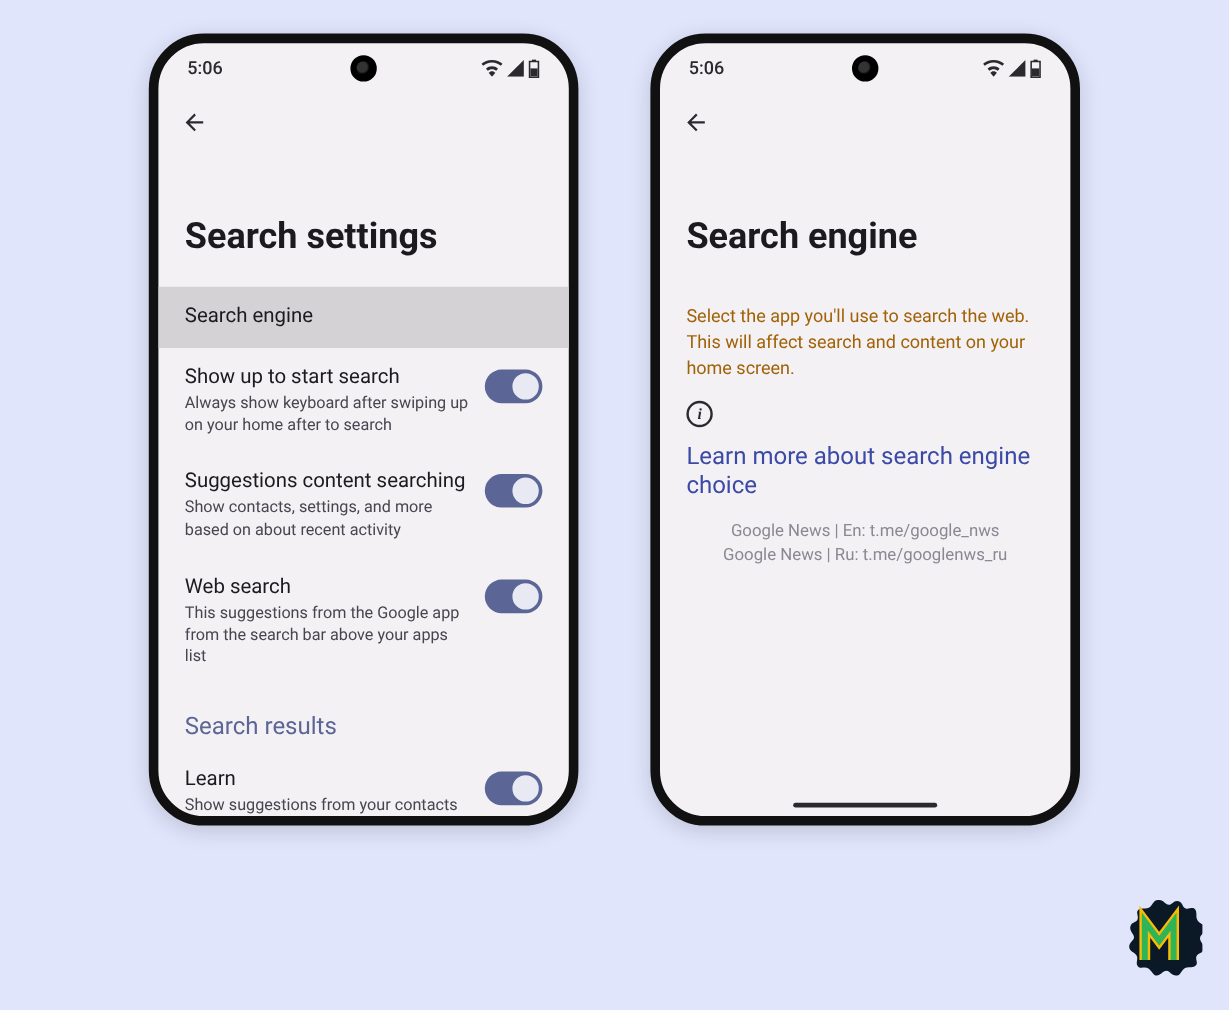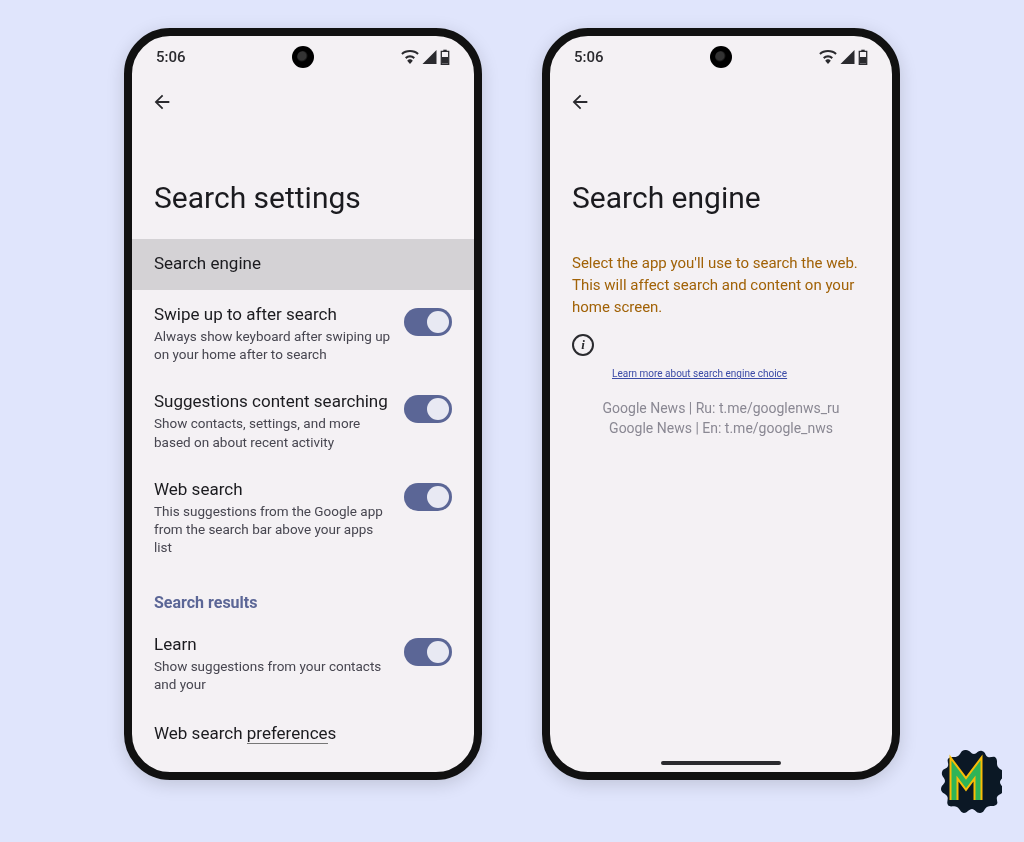--- a/index.html
+++ b/index.html
@@ -9,44 +9,44 @@
     --ink:#1b1b1f;
     --sub:#474650;
     --accent:#5b6696;
     --highlight:#d4d2d5;
     --link:#3a4aa6;
   }
   *{box-sizing:border-box;font-family:Roboto,Arial,Helvetica,sans-serif;}
   body{margin:0;background:var(--bg);width:1024px;height:842px;overflow:hidden;position:relative;}
   .stage{display:flex;gap:60px;justify-content:center;align-items:flex-start;padding-top:28px;}
   .phone{
-    width:358px;height:752px;border:8px solid var(--phone-border);border-radius:46px;
+    width:358px;height:660px;border:8px solid var(--phone-border);border-radius:46px;
     background:var(--screen);position:relative;overflow:hidden;box-shadow:0 4px 18px rgba(0,0,0,.15);
   }
   .statusbar{display:flex;align-items:center;justify-content:space-between;height:42px;padding:0 24px;color:#2a2a2e;font-size:15px;}
   .sb-left{font-weight:500;}
   .sb-right{display:flex;align-items:center;gap:3px;}
   .camera{position:absolute;top:10px;left:50%;transform:translateX(-50%);width:22px;height:22px;border-radius:50%;background:#000;}
   .camera::after{content:"";position:absolute;inset:5px;border-radius:50%;background:radial-gradient(circle at 40% 40%,#333 0 40%,#000 60%);}
   .topbar{padding:6px 12px 20px;}
   .back{width:36px;height:36px;display:flex;align-items:center;justify-content:center;border-radius:50%;}
-  .page-title{font-size:30px;font-weight:400;color:var(--ink);padding:40px 22px 24px;}
+  .page-title{font-size:30px;font-weight:700;color:var(--ink);padding:40px 22px 24px;}
   .list{display:flex;flex-direction:column;}
   .row{padding:14px 22px;display:flex;align-items:flex-start;justify-content:space-between;gap:12px;}
   .row.highlight{background:var(--highlight);}
   .row .txt{flex:1;}
   .row .title{font-size:17px;color:var(--ink);margin-bottom:3px;}
   .row .desc{font-size:13.5px;color:var(--sub);line-height:1.35;}
-  .section-label{font-size:16px;color:var(--accent);padding:22px 22px 8px;font-weight:700;}
+  .section-label{font-size:20px;color:var(--accent);padding:22px 22px 8px;font-weight:400;}
   .toggle{width:48px;height:28px;border-radius:14px;background:var(--accent);position:relative;flex-shrink:0;margin-top:4px;}
   .toggle::after{content:"";position:absolute;right:3px;top:3px;width:22px;height:22px;border-radius:50%;background:#e8e9f3;}
   .body-text{font-size:15px;line-height:1.45;color:#a16207;padding:14px 22px 12px;}
   .info-row{display:flex;align-items:center;padding:4px 22px;}
   .info-icon{width:22px;height:22px;border:2px solid #2a2a2e;border-radius:50%;display:flex;align-items:center;justify-content:center;font-family:Georgia,serif;font-style:italic;font-weight:700;font-size:13px;color:#2a2a2e;}
-  .link{color:var(--link);text-decoration:underline;font-size:10px;padding:8px 22px 0;display:inline-block;margin-left:40px;}
+  .link{color:var(--link);font-size:20px;padding:8px 22px 0;display:inline-block;}
   .watermark{color:#8a8893;font-size:14px;text-align:center;line-height:1.4;padding-top:18px;}
   .gesture-bar{position:absolute;bottom:7px;left:50%;transform:translateX(-50%);width:120px;height:4px;border-radius:2px;background:#2a2a2e;}
   .cutoff{padding:16px 22px 0;font-size:17px;color:var(--ink);}
   .underline-word{border-bottom:1.5px solid #777;}
   
   .badge{position:absolute;right:22px;bottom:22px;width:72px;height:72px;}
   .badge svg{position:absolute;inset:0;}
 </style>
 </head>
 <body>
@@ -82,21 +82,21 @@
     <div class="list">
 
       <div class="row highlight">
         <div class="txt">
             <div class="title">Search engine</div>
           </div>
       </div>
 
       <div class="row">
         <div class="txt">
-          <div class="title">Swipe up to after search</div>
+          <div class="title">Show up to start search</div>
           <div class="desc">Always show keyboard after swiping up on your home after to search</div>
         </div>
         <div class="toggle"></div>
       </div>
 
       <div class="row">
         <div class="txt">
           <div class="title">Suggestions content searching</div>
           <div class="desc">Show contacts, settings, and more based on about recent activity</div>
         </div>
@@ -153,22 +153,22 @@
           </svg>
       </div>
     </div>
     <div class="page-title">Search engine</div>
     <div class="body-text">Select the app you'll use to search the web. This will affect search and content on your home screen.</div>
     <div class="info-row">
       <span class="info-icon">i</span>
     </div>
     <a class="link">Learn more about search engine choice</a>
     <div class="watermark">
+      <div>Google News | En: t.me/google_nws</div>
       <div>Google News | Ru: t.me/googlenws_ru</div>
-      <div>Google News | En: t.me/google_nws</div>
     </div>
     <div class="gesture-bar"></div>
   </div>
 
 </div>
 
 <div class="badge">
   <svg viewBox="0 0 72 72">
     <g transform="translate(36 36)">
       <path fill="#0b1825" d="M0-34c4 0 5 4 8 4s4-4 8-3 3 5 6 6 6-2 8 1 0 6 2 9 6 3 6 7-4 5-4 8 4 5 3 9-5 3-6 6 2 6-1 8-6 0-9 2-3 6-7 6-5-4-8-4-5 4-8 4-4-4-7-6-7 1-9-2 1-6-1-9-6-3-6-7 4-5 4-8-4-5-3-9 5-3 6-6-2-6 1-8 6 0 9-2 3-6 7-6z"></path>

